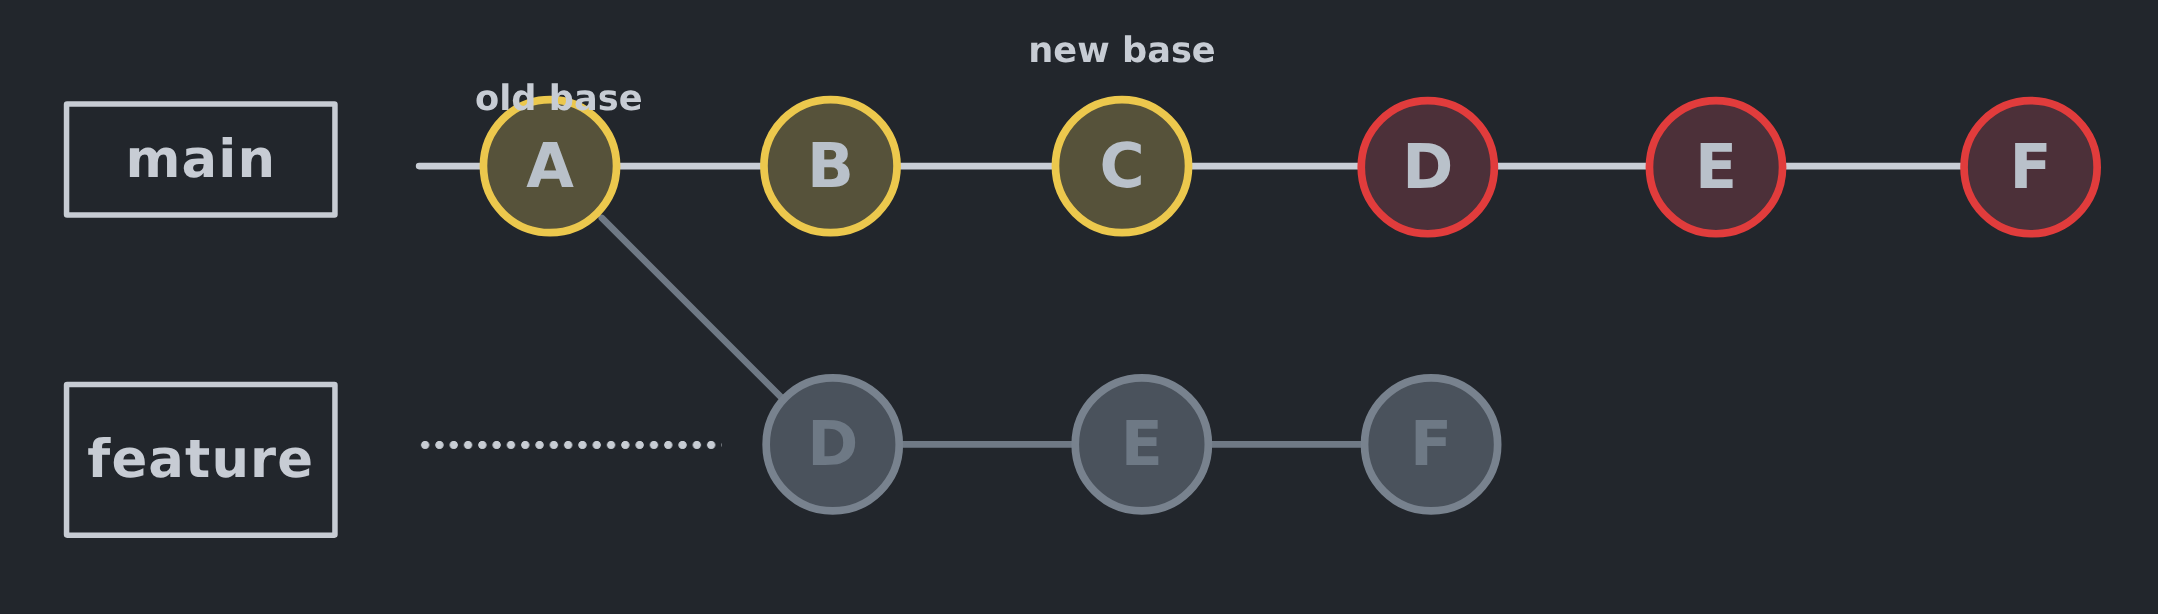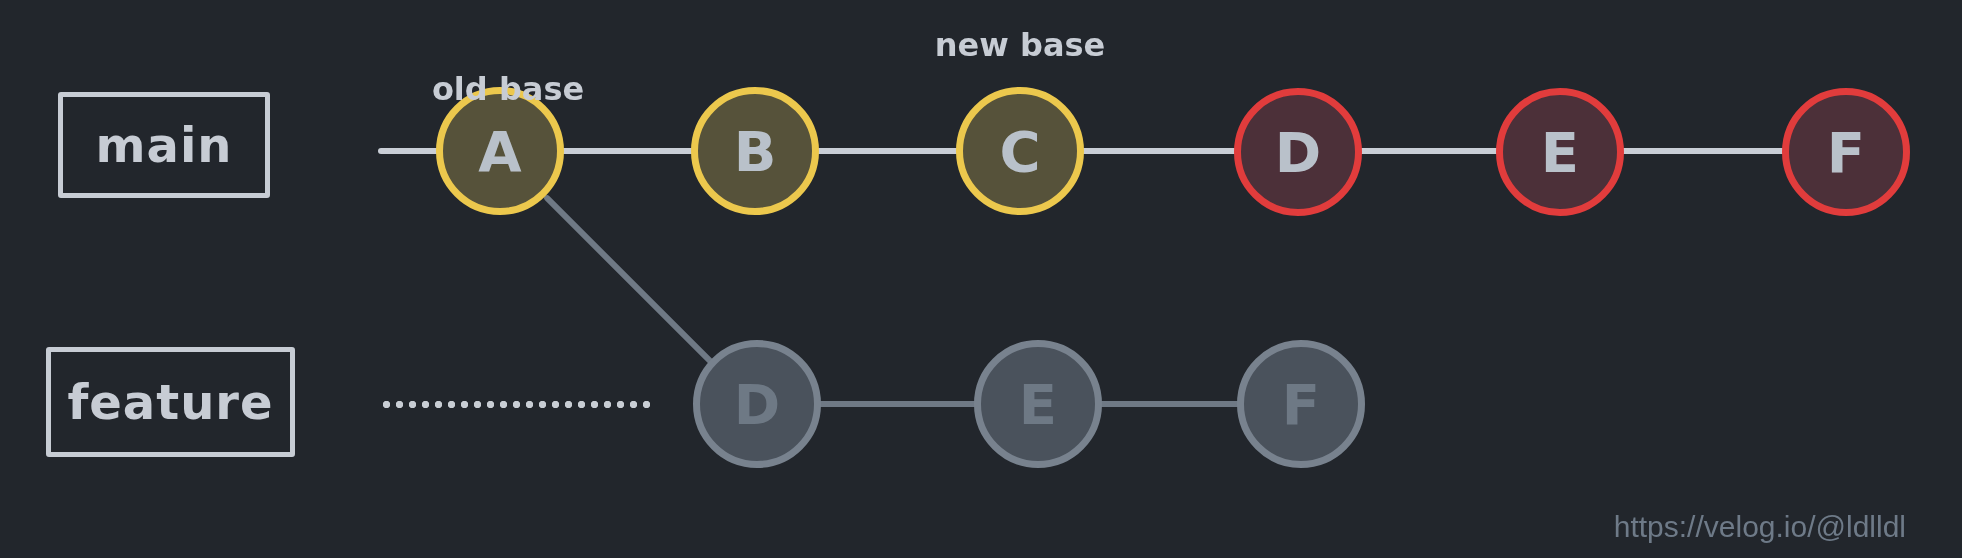--- a/index.html
+++ b/index.html
@@ -23,22 +23,22 @@
     border-radius: 3px;
     display: flex;
     align-items: center;
     justify-content: center;
     color: #c7ccd4;
     font-size: 48px;
     font-weight: bold;
     letter-spacing: 1px;
     z-index: 3;
   }
-  .branch-box.main    { left: 58px;  top: 92px;  width: 212px; height: 106px; }
-  .branch-box.feature { left: 46px;  top: 347px; width: 249px; height: 110px; }
+  .branch-box.main    { left: 58px;  top: 92px;  width: 249px; height: 106px; }
+  .branch-box.feature { left: 58px;  top: 347px; width: 249px; height: 142px; }
 
   
   .annotation {
     position: absolute;
     width: 220px;
     text-align: center;
     color: #c7ccd4;
     font-size: 32px;
     font-weight: bold;
     z-index: 3;
@@ -152,15 +152,14 @@
   <div class="commit gray f-d">
     <span>D</span>
   </div>
   <div class="commit gray f-e">
     <span>E</span>
   </div>
   <div class="commit gray f-f">
     <span>F</span>
   </div>
 
-  <div class="watermark">https://velog.io/@ldlldl</div>
 
 </div>
 
 </body></html>

